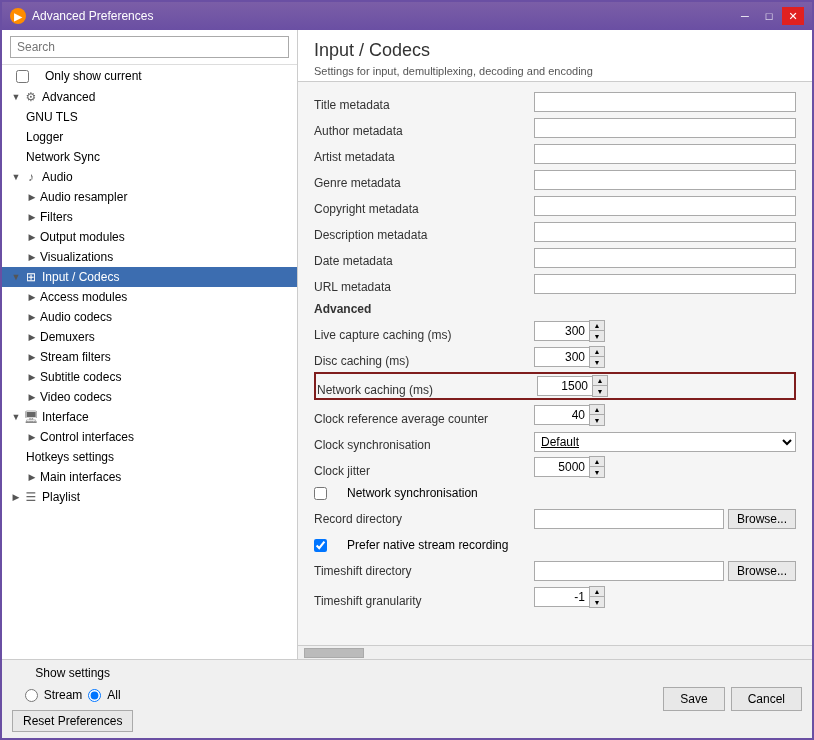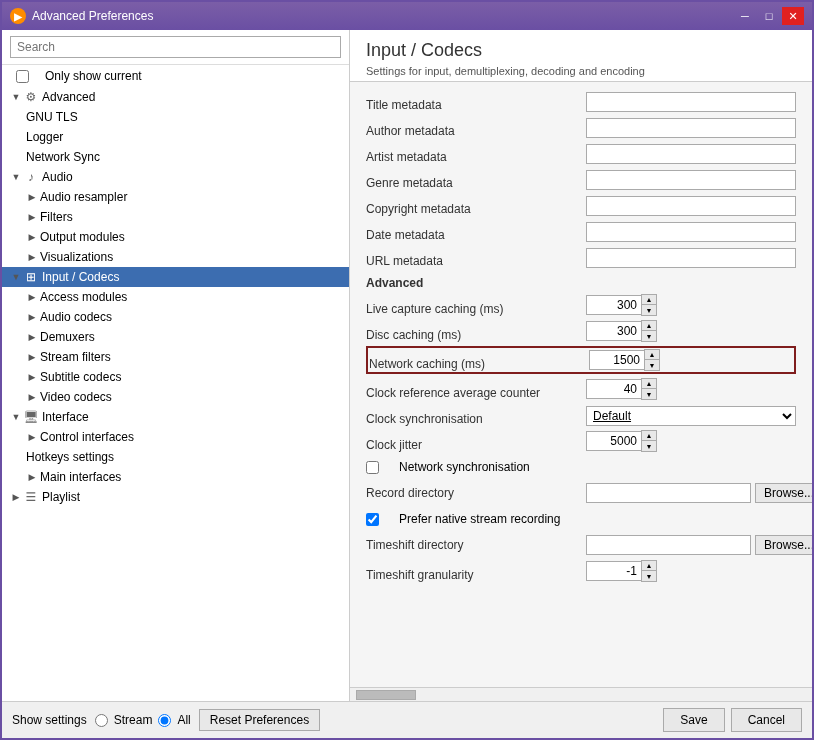--- a/index.html
+++ b/index.html
@@ -69,21 +69,21 @@
       color: white;
       background: transparent;
     }
     .title-btn.close { background: #e02020; }
     .content {
       display: flex;
       flex: 1;
       overflow: hidden;
     }
     .left-panel {
-      width: 348px;
+      width: 296px;
       background: white;
       border-right: 1px solid #ccc;
       display: flex;
       flex-direction: column;
       flex-shrink: 0;
     }
     .search-bar {
       padding: 6px 8px;
       border-bottom: 1px solid #ddd;
     }
@@ -275,20 +275,21 @@
       padding: 6px 10px;
       border-top: 1px solid #ccc;
       background: #f0f0f0;
       justify-content: space-between;
       flex-shrink: 0;
     }
     .bottom-left {
       display: flex;
       align-items: center;
       gap: 8px;
+      flex-direction: column;
     }
     .show-settings-label {
       font-size: 12px;
     }
     .radio-group {
       display: flex;
       align-items: center;
       gap: 6px;
       font-size: 12px;
     }
@@ -473,20 +474,24 @@
         <div class="form-row">
           <span class="form-label">Artist metadata</span>
           <input class="form-input" type="text" value="" style="">
         </div>
         <div class="form-row">
           <span class="form-label">Genre metadata</span>
           <input class="form-input" type="text" value="" style="">
         </div>
         <div class="form-row">
           <span class="form-label">Copyright metadata</span>
+          <input class="form-input" type="text" value="" style="">
+        </div>
+        <div class="form-row">
+          <span class="form-label">Description metadata</span>
           <input class="form-input" type="text" value="" style="">
         </div>
         <div class="form-row">
           <span class="form-label">Date metadata</span>
           <input class="form-input" type="text" value="" style="">
         </div>
         <div class="form-row">
           <span class="form-label">URL metadata</span>
           <input class="form-input" type="text" value="" style="">
         </div>

